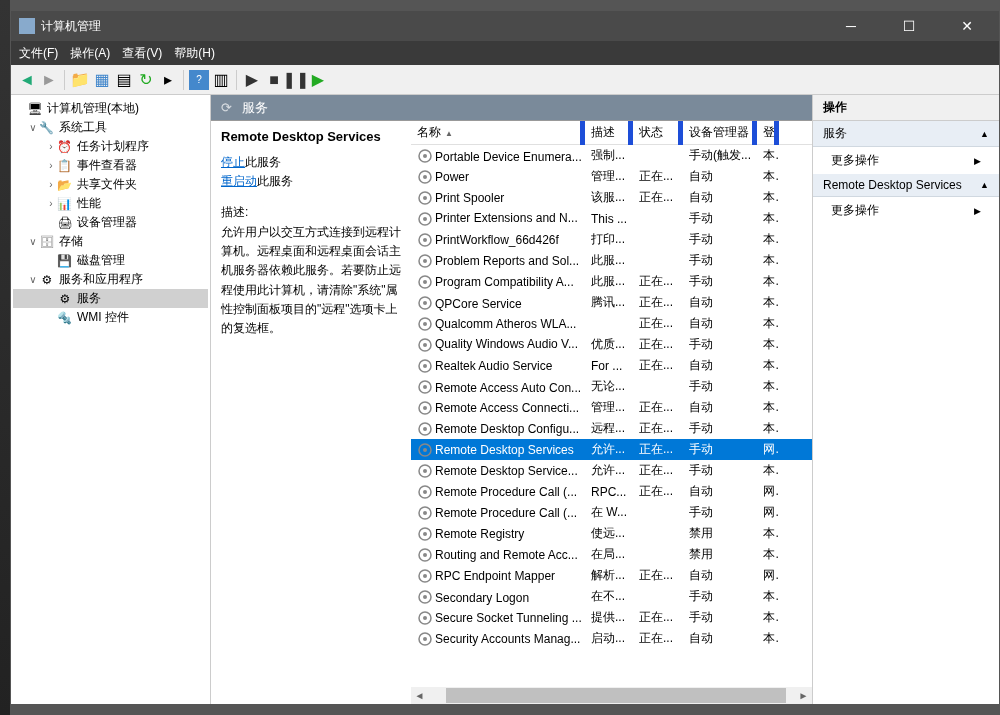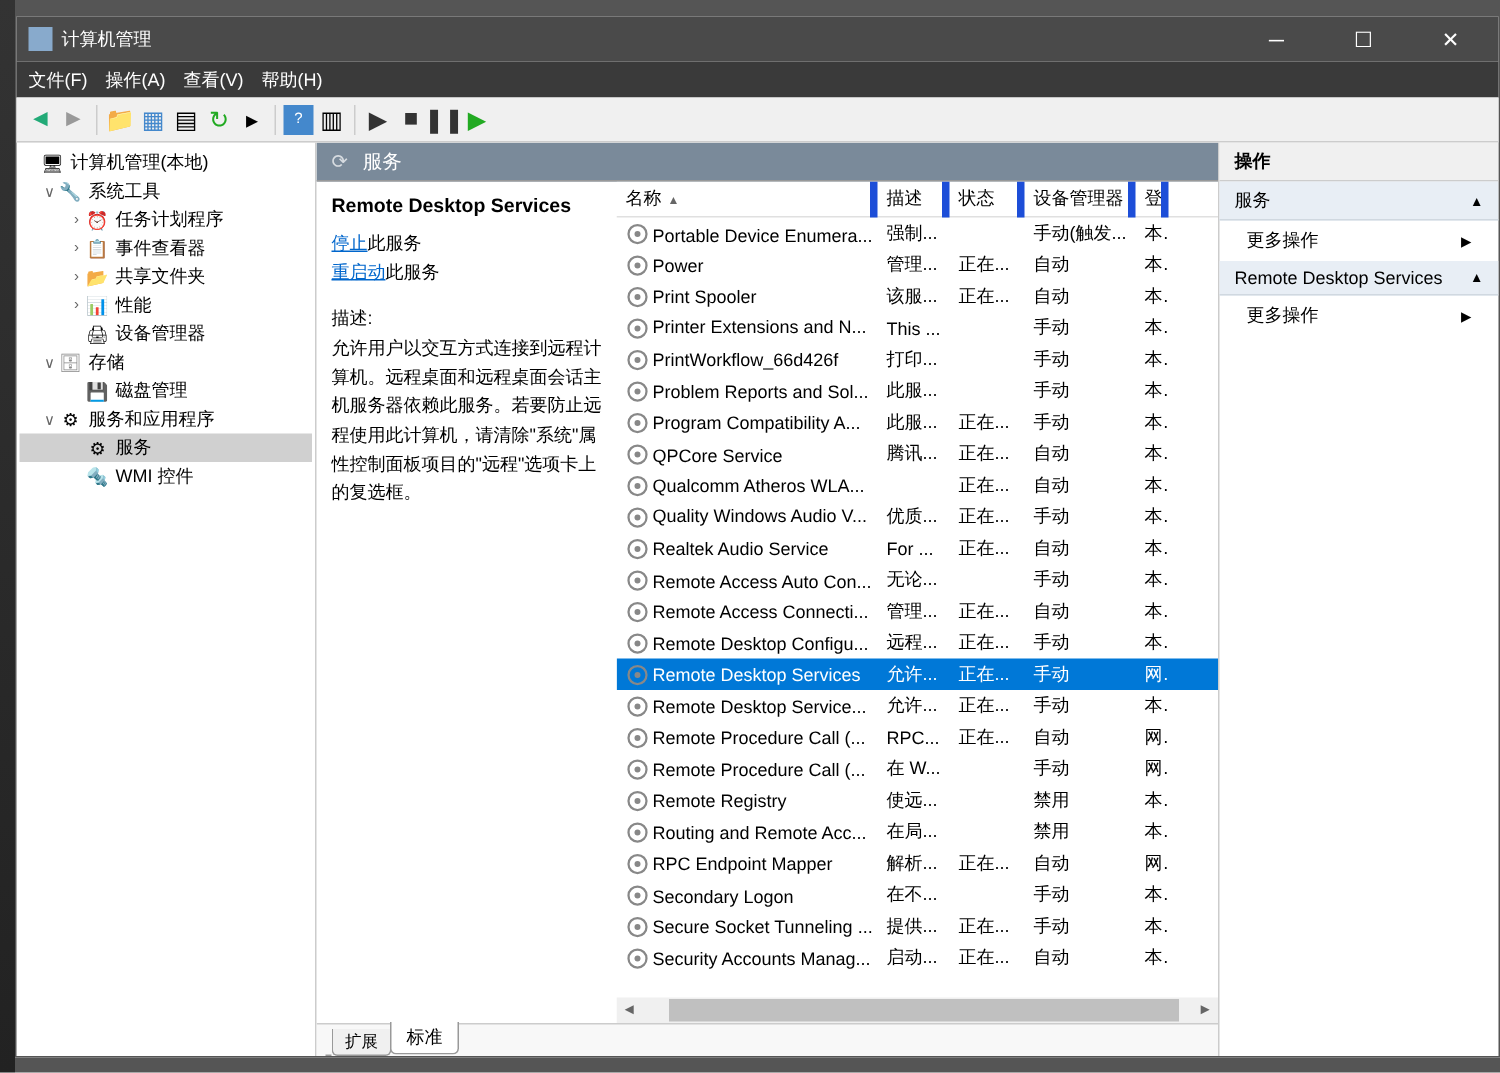--- a/index.html
+++ b/index.html
@@ -499,25 +499,20 @@
               </div>
             </div>
           <div class="hscroll">
             <div class="hscroll-arrow">◄</div>
             <div class="hscroll-thumb"></div>
             <div style="flex:1"></div>
             <div class="hscroll-arrow">►</div>
           </div>
         </div>
       </div>
-      <div class="tab-bar">
-        <div class="tab-lead"></div>
-        <div class="tab inactive">扩展</div>
-        <div class="tab">标准</div>
-      </div>
     </div>
 
     <div class="right-panel">
       <div class="right-header">操作</div>
       <div class="right-section">
           <span>服务</span>
           <span class="arrow">▲</span>
         </div>
       <div class="right-item">
           <span>更多操作</span>

